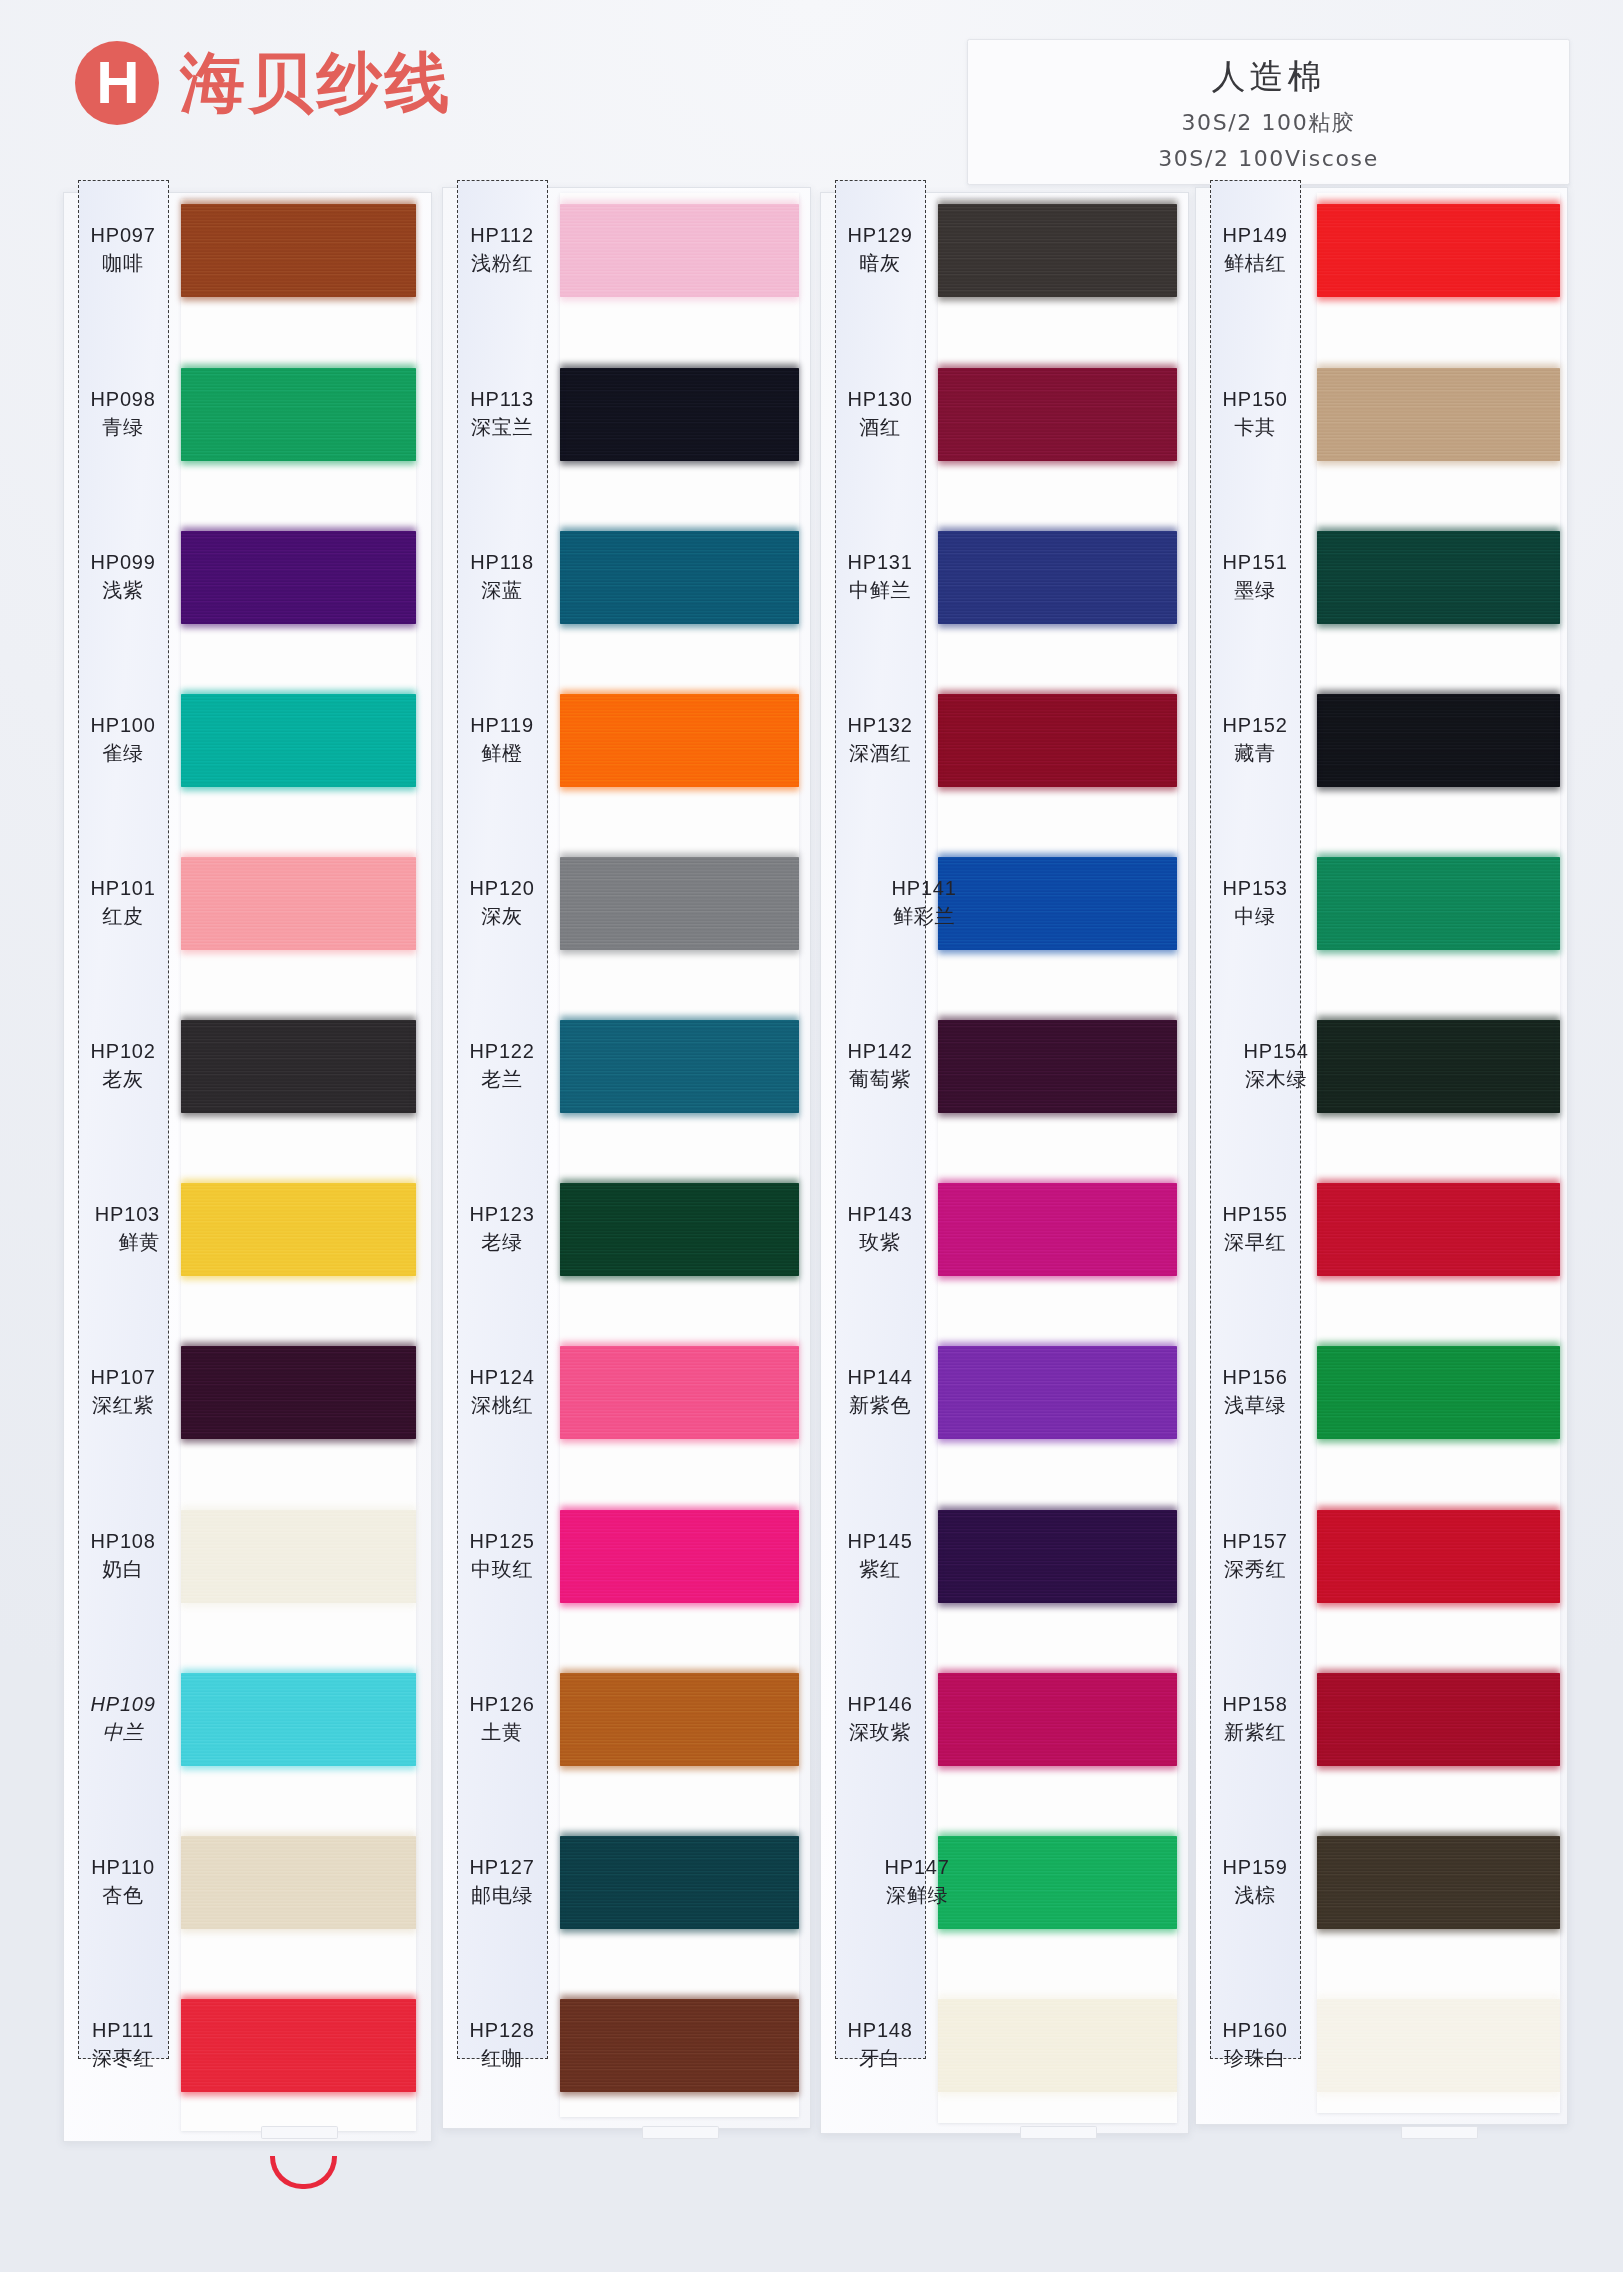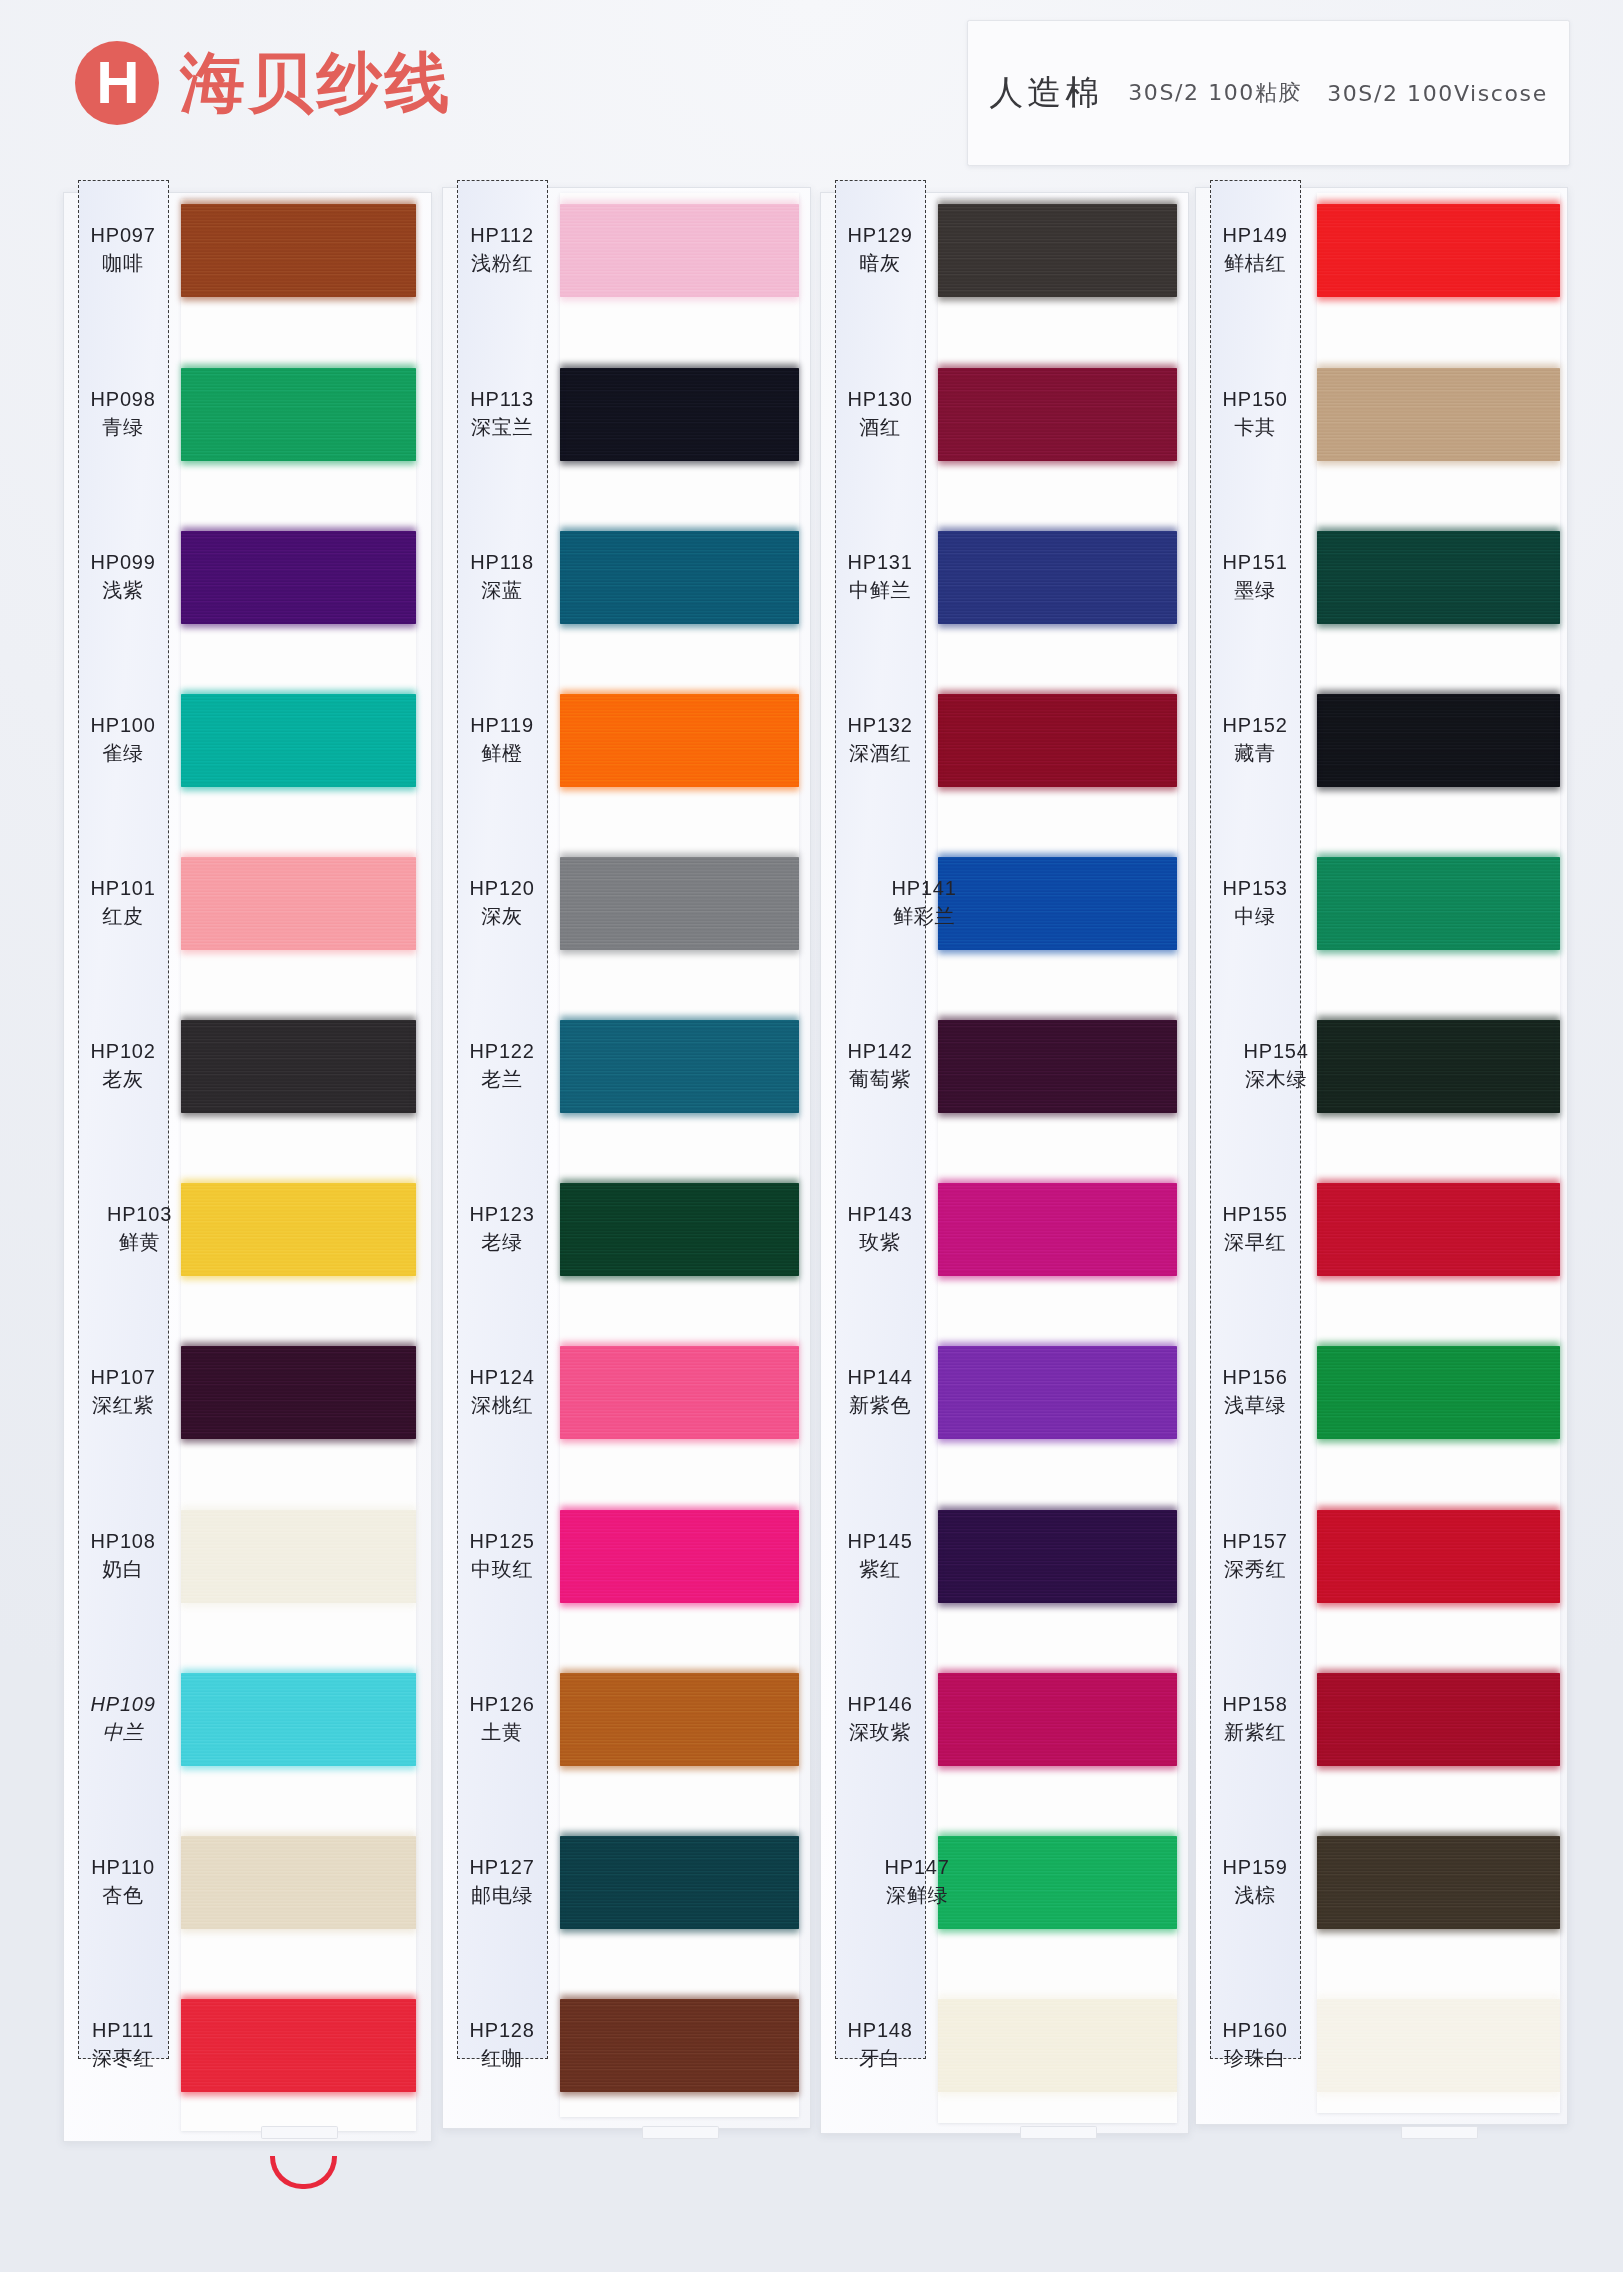--- a/index.html
+++ b/index.html
@@ -30,27 +30,27 @@
     font-family:"Liberation Sans",sans-serif;
     letter-spacing:-1.6px;
   }
   #brand-name{
     color:#e2605a;font-size:65px;font-weight:bold;
     letter-spacing:3.2px;
     font-family:"DejaVu Sans","Liberation Sans",sans-serif;
   }
 
   #spec-card{
-    position:absolute;left:967px;top:20px;width:601px;height:144px;
+    position:absolute;left:967px;top:39px;width:601px;height:144px;
     background:#fbfbfd;
     border:0.8px solid #e3e5ea;
     border-radius:2.4px;
     box-shadow:0 1.6px 4px rgba(90,100,120,.09);
-    display:flex;align-items:center;
-    justify-content:center;gap:25px;
+    display:flex;flex-direction:column;align-items:center;
+    justify-content:center;gap:8px;
     color:#4a4a4e;
   }
   #spec-title{font-size:34px;letter-spacing:4px;color:#39393d;
     font-family:"DejaVu Sans","Liberation Sans",sans-serif;}
   .spec-line{font-size:22px;letter-spacing:1.6px;color:#55555a;
     font-family:"DejaVu Sans","Liberation Sans",sans-serif;}
 
   
   #board{position:absolute;left:0;top:172px;width:1623px;height:2078px;}
 
@@ -194,21 +194,21 @@
         <div class="swatch" title="HP102 老灰" style="left: 118px; width: 235px; top: 848px; height: 93px; background: rgb(46, 43, 46); z-index: 2;">
           <div class="swatch-inner"></div>
         </div>
         <div class="label-cell" style="left: 14.6px; top: 848px; height: 93px;">
           <div class="lab-code">HP102</div>
           <div class="lab-name">老灰</div>
         </div>
         <div class="swatch" title="HP103 鲜黄" style="left: 118px; width: 235px; top: 1011px; height: 93px; background: rgb(242, 202, 53); z-index: 2;">
           <div class="swatch-inner"></div>
         </div>
-        <div class="label-cell" style="left: 31px; top: 1011px; height: 93px;">
+        <div class="label-cell" style="left: 6px; top: 1011px; height: 93px; align-items: flex-end;">
           <div class="lab-code">HP103</div>
           <div class="lab-name">鲜黄</div>
         </div>
         <div class="swatch" title="HP107 深红紫" style="left: 118px; width: 235px; top: 1174px; height: 93px; background: rgb(53, 16, 44); z-index: 2;">
           <div class="swatch-inner"></div>
         </div>
         <div class="label-cell" style="left: 14.6px; top: 1174px; height: 93px;">
           <div class="lab-code">HP107</div>
           <div class="lab-name">深红紫</div>
         </div>

